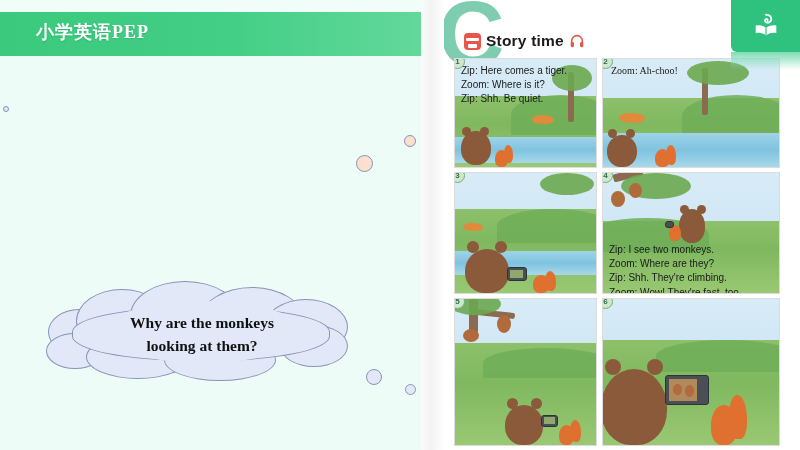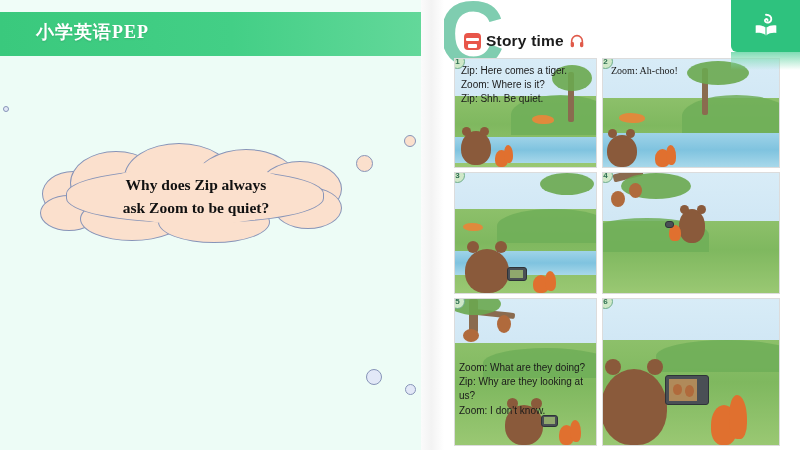--- a/index.html
+++ b/index.html
@@ -199,41 +199,41 @@
 
   <div class="left-panel">
 
     <div class="wave-light"></div>
     <div class="wave-white"></div>
     <div class="green-band"></div>
 
     <div class="brand-zh">小学英语PEP</div>
 
 
-    <div class="bubble-wrap" id="bubble1">
+    <span class="dot d-peach" style="left:356px; top:143px; width:17px; height:17px;"></span>
+    <span class="dot d-peach" style="left:404px; top:123px; width:12px; height:12px;"></span>
+
+    <div class="bubble-wrap" id="bubble2">
       <div class="bubble" style="width:300px;height:95px;">
         <span class="lobe" style="left:-4px;  top:22px; width:62px;  height:46px;"></span>
         <span class="lobe" style="left:-6px;  top:46px; width:58px;  height:36px;"></span>
         <span class="lobe" style="left:24px;  top:2px;  width:92px;  height:64px;"></span>
         <span class="lobe" style="left:78px;  top:-6px; width:110px; height:70px;"></span>
         <span class="lobe" style="left:148px; top:0px;  width:104px; height:66px;"></span>
         <span class="lobe" style="left:212px; top:12px; width:84px;  height:56px;"></span>
         <span class="lobe" style="left:228px; top:38px; width:68px;  height:42px;"></span>
         <span class="lobe" style="left:34px;  top:48px; width:104px; height:44px;"></span>
         <span class="lobe" style="left:112px; top:52px; width:112px; height:42px;"></span>
         <span class="lobe" style="left:20px;  top:20px; width:258px; height:54px; border-radius:46%;"></span>
         <span class="lobe" style="left:52px;  top:14px; width:198px; height:62px; border-radius:50%; border:none;"></span>
         <span class="lobe" style="left:30px;  top:30px; width:240px; height:40px; border-radius:40%; border:none;"></span>
-        <div class="bubble-text">Why does Zip always
-ask Zoom to be quiet?</div>
+        <div class="bubble-text">Why are the monkeys
+looking at them?</div>
       </div>
     </div>
-    <span class="dot d-peach" style="left:356px; top:143px; width:17px; height:17px;"></span>
-    <span class="dot d-peach" style="left:404px; top:123px; width:12px; height:12px;"></span>
-
     <span class="dot d-blue" style="left:366px; top:357px; width:16px; height:16px;"></span>
     <span class="dot d-blue" style="left:405px; top:372px; width:11px; height:11px;"></span>
 
     <span class="dot d-blue" style="left:3px;   top:94px;  width:6px;  height:6px;"></span>
   </div>
 
   <div class="gap-strip"></div>
 
   <div class="right-panel">
 
@@ -320,43 +320,43 @@
         <span class="tree-trunk" style="left:10px; top:-2px; width:30px; height:8px; transform:rotate(-14deg);"></span>
         <span class="tree-canopy" style="left:18px; top:0px; width:70px; height:26px;"></span>
         <span class="monkey" style="left:8px; top:18px; width:14px; height:16px;"></span>
         <span class="monkey" style="left:26px; top:10px; width:13px; height:15px;"></span>
         <span class="bear" style="left:76px; top:36px; width:26px; height:34px;"></span>
         <span class="bear-ear" style="left:77px; top:32px;"></span>
         <span class="bear-ear" style="left:94px; top:32px;"></span>
         <span class="squirrel" style="left:66px; top:52px; width:12px; height:16px;"></span>
         <span class="camera" style="left:62px; top:48px; width:9px; height:7px;"></span>
         <span class="panel-num">4</span>
+        <div class="dialog" style="left:6px; top:70px;">   Zip: I see two monkeys.
+Zoom: Where are they?
+   Zip: Shh. They're climbing.
+Zoom: Wow! They're fast, too.</div>
       </div>
 
       <div class="panel">
         <div class="sky" style="height:40%;"></div>
         <div class="hills" style="height:70%;"></div>
         <span class="hill-blob" style="left:20%; bottom:46%; width:90%; height:30px;"></span>
         <span class="tree-trunk" style="left:14px; top:0px; width:9px; height:34px;"></span>
         <span class="tree-trunk" style="left:20px; top:12px; width:40px; height:6px; transform:rotate(6deg);"></span>
         <span class="tree-canopy" style="left:-6px; top:-6px; width:52px; height:22px;"></span>
         <span class="monkey" style="left:8px; top:30px; width:16px; height:13px;"></span>
         <span class="monkey" style="left:42px; top:16px; width:14px; height:18px;"></span>
         <span class="bear" style="left:50px; bottom:0px; width:38px; height:40px;"></span>
         <span class="bear-ear" style="left:52px; bottom:36px; width:11px; height:11px;"></span>
         <span class="bear-ear" style="left:76px; bottom:36px; width:11px; height:11px;"></span>
         <span class="camera" style="left:86px; bottom:18px; width:17px; height:12px;"></span>
         <span class="camera-screen" style="left:89px; bottom:21px; width:11px; height:7px;"></span>
         <span class="squirrel" style="left:104px; bottom:0px; width:15px; height:20px;"></span>
         <span class="squirrel-tail" style="left:115px; bottom:3px; width:11px; height:22px;"></span>
         <span class="panel-num">5</span>
-        <div class="dialog" style="left:4px; top:62px;">Zoom: What are they doing?
-   Zip: Why are they looking at
-          us?
-Zoom: I don't know.</div>
       </div>
 
       <div class="panel wide">
         <div class="sky" style="height:36%;"></div>
         <div class="hills" style="height:72%;"></div>
         <span class="hill-blob" style="left:30%; bottom:50%; width:80%; height:32px;"></span>
         <span class="bear" style="left:-2px; bottom:0px; width:66px; height:76px;"></span>
         <span class="bear-ear" style="left:2px; bottom:70px; width:16px; height:16px;"></span>
         <span class="bear-ear" style="left:44px; bottom:70px; width:16px; height:16px;"></span>
         <span class="camera" style="left:62px; bottom:40px; width:44px; height:30px;"></span>

